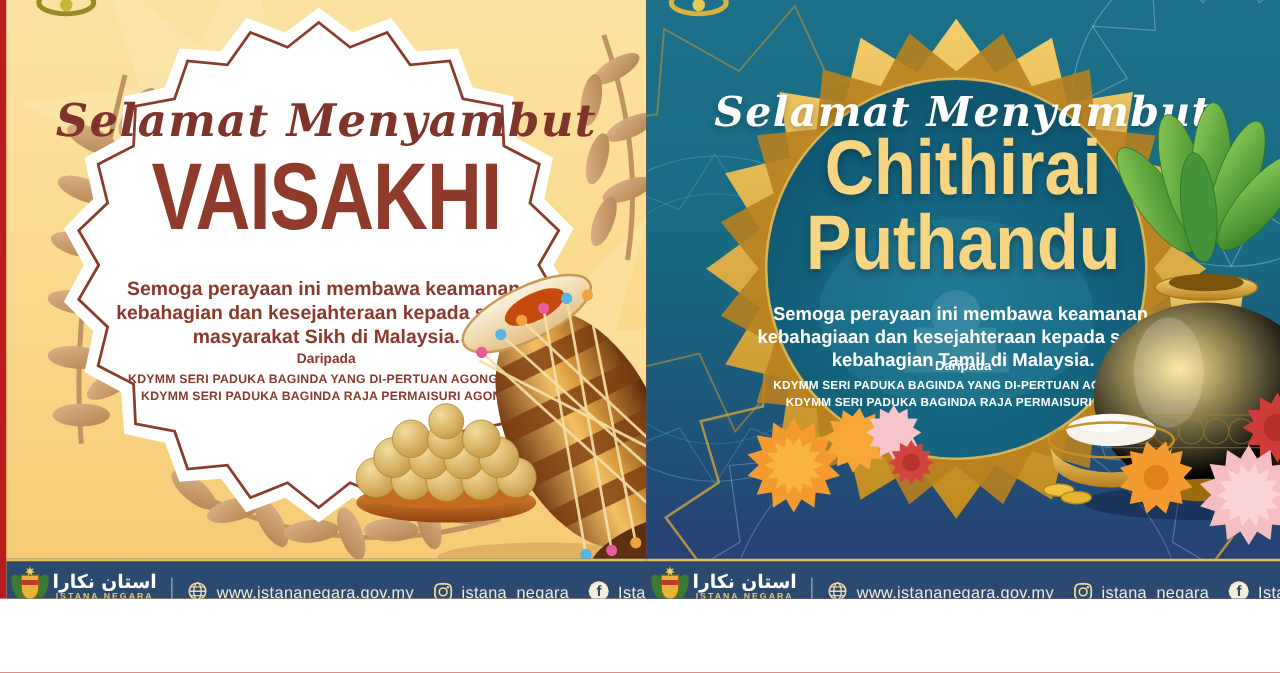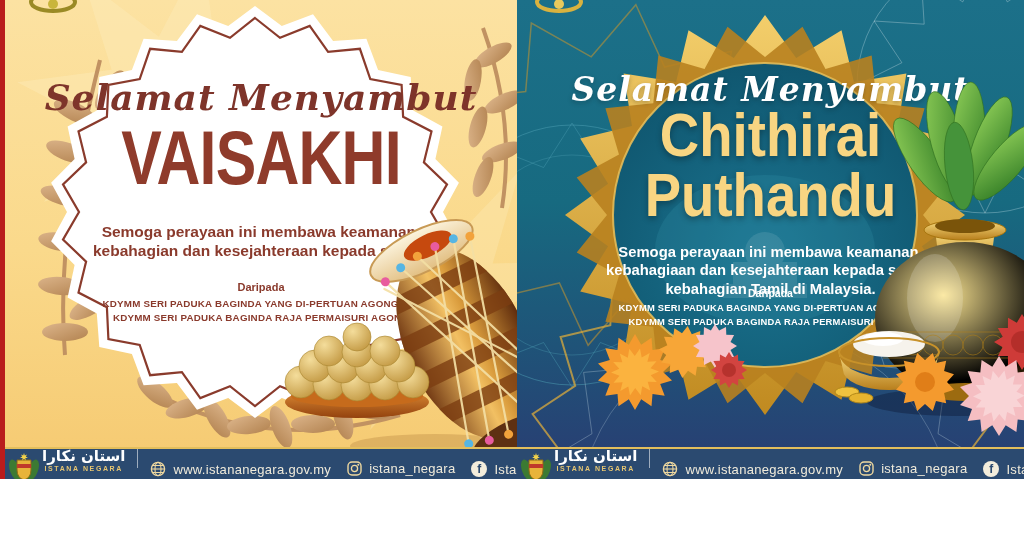--- a/index.html
+++ b/index.html
@@ -24,21 +24,21 @@
   .title-r1{top:104px;font-size:62px;font-weight:800;color:#F8D582;line-height:1;
             transform:scaleX(.88);text-shadow:0 3px 7px rgba(0,0,0,.3);}
   .title-r2{top:164px;font-size:62px;font-weight:800;color:#F8D582;line-height:1;
             transform:scaleX(.88);text-shadow:0 3px 7px rgba(0,0,0,.3);}
   .msg-r{top:243px;font-size:14.8px;font-weight:bold;color:#FFFFFF;line-height:1.25;}
   .dari-r{top:287px;font-size:10.5px;font-weight:bold;color:#FFFFFF;}
   .kdymm-r{top:301px;font-size:9.4px;font-weight:bold;color:#FFFFFF;line-height:1.5;letter-spacing:.2px;}
   
   .footer{position:absolute;left:0;right:0;top:447px;height:32px;background:#2B4A70;
           border-top:2px solid #E3BE5C;border-bottom:1px solid #D8B455;
-          display:flex;align-items:flex-start;white-space:nowrap;padding-left:4px;color:#F0EBDB;}
+          display:flex;align-items:flex-end;white-space:nowrap;padding-left:4px;color:#F0EBDB;}
   .crest{position:relative;top:3px;flex:0 0 auto;margin-right:3px;}
   .logo{flex:0 0 auto;text-align:center;margin-right:10px;line-height:1;}
   .jawi{font-family:"DejaVu Sans",sans-serif;font-size:15px;font-weight:bold;color:#FFFFFF;}
   .logoname{font-size:7px;color:#E6C571;letter-spacing:1.6px;margin-top:1px;font-weight:bold;}
   .fdiv{flex:0 0 auto;width:1px;height:19px;background:rgba(255,255,255,.55);margin:0 12px 0 2px;}
   .flink{flex:0 0 auto;display:flex;align-items:center;margin-right:16px;font-size:13px;
          letter-spacing:.3px;color:#F0EBDB;margin-top:12px;}
   .flink svg{margin-right:7px;}
   .fbicon{display:inline-flex;align-items:center;justify-content:center;width:16px;height:16px;
           border-radius:50%;background:#F3EDDC;color:#2B4A70;font-weight:bold;font-size:12px;
@@ -128,20 +128,21 @@
 
       <polygon fill="#FFFFFF" points="250.0,6.0 276.8,25.9 308.0,14.3 328.1,41.0 361.4,38.7 373.1,69.9 405.7,77.1 408.2,110.4 437.4,126.4 430.4,159.0 453.9,182.7 438.0,212.0 453.9,241.3 430.4,265.0 437.4,297.6 408.2,313.6 405.7,346.9 373.1,354.1 361.4,385.3 328.1,383.0 308.0,409.7 276.8,398.1 250.0,418.0 223.2,398.1 192.0,409.7 171.9,383.0 138.6,385.3 126.9,354.1 94.3,346.9 91.8,313.6 62.6,297.6 69.6,265.0 46.1,241.3 62.0,212.0 46.1,182.7 69.6,159.0 62.6,126.4 91.8,110.4 94.3,77.1 126.9,69.9 138.6,38.7 171.9,41.0 192.0,14.3 223.2,25.9"></polygon>
       <polygon fill="none" stroke="#8A3B2C" stroke-width="2.2" points="250.0,18.0 275.0,37.8 304.7,25.9 323.1,51.9 354.9,48.8 365.3,79.0 396.6,85.0 398.1,116.8 426.5,131.4 418.9,162.4 442.0,184.4 426.0,212.0 442.0,239.6 418.9,261.6 426.5,292.6 398.1,307.2 396.6,339.0 365.3,345.0 354.9,375.2 323.1,372.1 304.7,398.1 275.0,386.2 250.0,406.0 225.0,386.2 195.3,398.1 176.9,372.1 145.1,375.2 134.7,345.0 103.4,339.0 101.9,307.2 73.5,292.6 81.1,261.6 58.0,239.6 74.0,212.0 58.0,184.4 81.1,162.4 73.5,131.4 101.9,116.8 103.4,85.0 134.7,79.0 145.1,48.8 176.9,51.9 195.3,25.9 225.0,37.8"></polygon>
     </svg>
 
     <div class="txt script-l">Selamat Menyambut</div>
     <div class="txt title-l">VAISAKHI</div>
     <div class="txt msg-l">
       <div>Semoga perayaan ini membawa keamanan,</div>
       <div>kebahagian dan kesejahteraan kepada semua</div>
+      <div>masyarakat Sikh di Malaysia.</div>
     </div>
     <div class="txt dari-l">Daripada</div>
     <div class="txt kdymm-l">
       <div>KDYMM SERI PADUKA BAGINDA YANG DI-PERTUAN AGONG  dan</div>
       <div>KDYMM SERI PADUKA BAGINDA RAJA PERMAISURI AGONG</div>
     </div>
 
     <svg class="layer" width="512" height="481">
       <ellipse cx="430" cy="446" rx="85" ry="12" fill="rgba(120,60,10,.18)"></ellipse>
       <g transform="translate(455,330) rotate(-26)">

